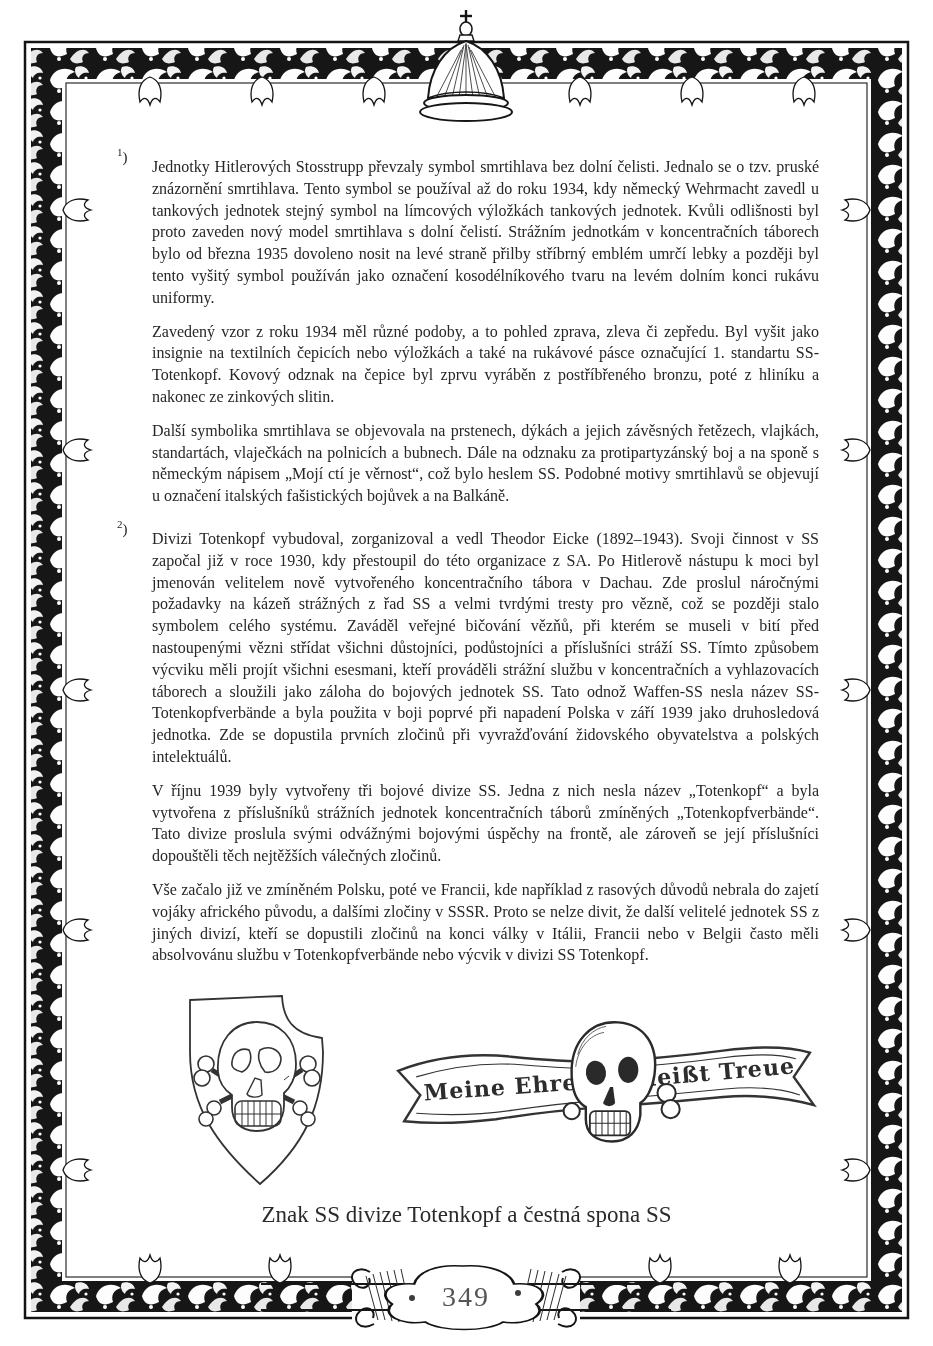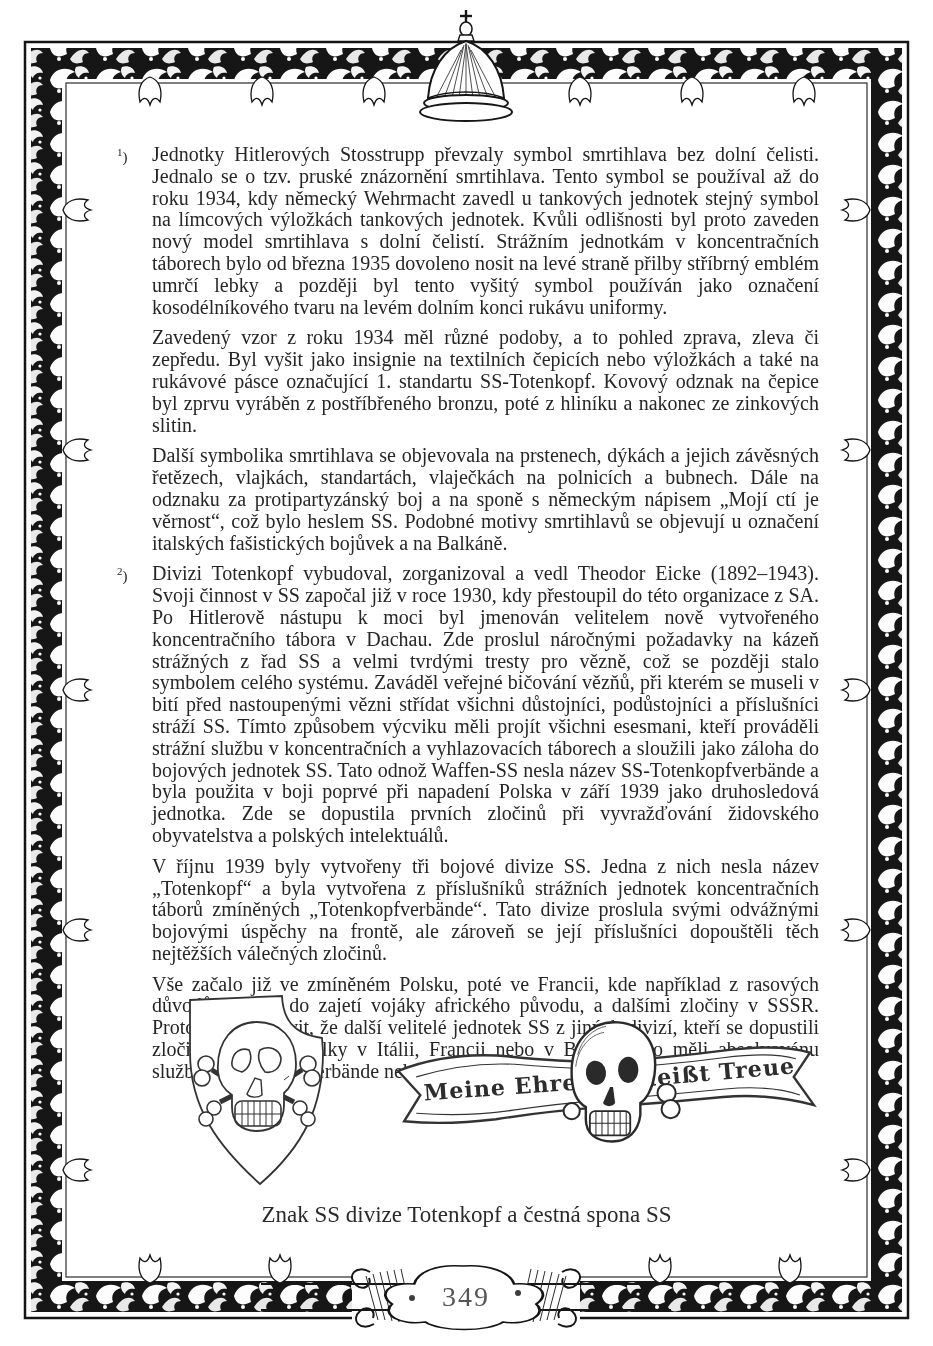--- a/index.html
+++ b/index.html
@@ -17,22 +17,22 @@
     font-size:20px;font-weight:bold;letter-spacing:.4px;
     margin:0 0 8px 0;color:#1e1e1e;
   }
   .footnote{display:flex;align-items:flex-start;}
   .fn-marker{
     flex:0 0 35px;font-size:15px;padding-top:2px;color:#262626;
   }
   .fn-marker sup{font-size:11px;vertical-align:super;}
   .fn-body{flex:1 1 auto;min-width:0;}
   .fn-body p{
-    margin:0 0 9px 0;
-    font-size:20px;line-height:21.8px;
+    margin:12px 0 9px 0;
+    font-size:16px;line-height:21.8px;
     text-align:justify;
     color:#262626;
   }
   .figure-shield{position:absolute;left:176px;top:988px;width:164px;height:204px;}
   .figure-band{position:absolute;left:390px;top:1008px;width:428px;height:168px;}
   .figure-caption{
     position:absolute;left:0;top:1202px;width:933px;
     text-align:center;font-size:23px;color:#2a2a2a;
   }
 </style>

